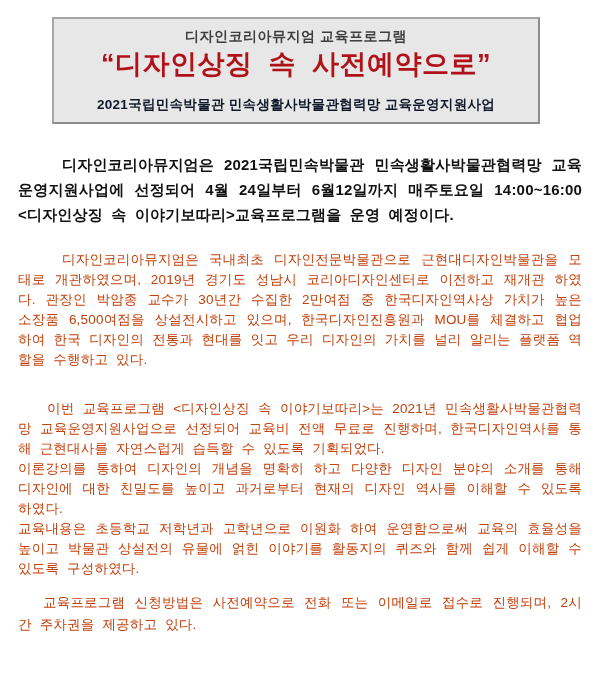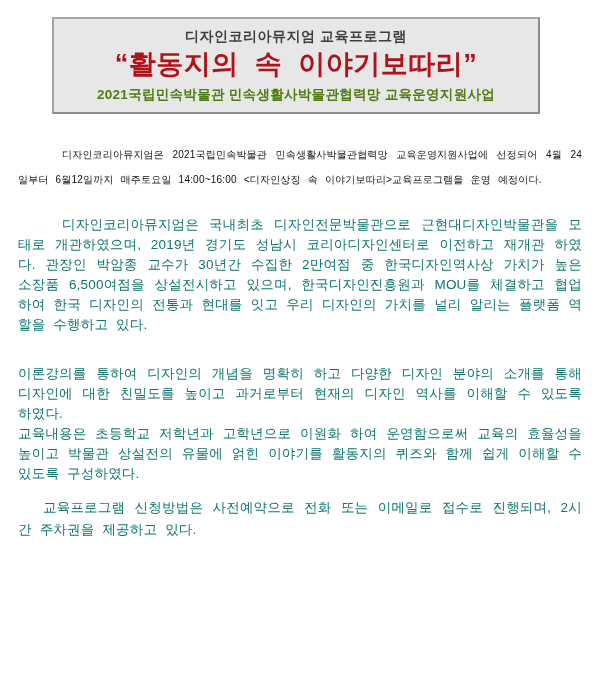--- a/index.html
+++ b/index.html
@@ -42,69 +42,70 @@
     font-weight: bold;
     color: #b1121a;
     line-height: 33px;
     letter-spacing: 0.5px;
     margin-top: 2px;
     white-space: pre-wrap;
   }
   .subtitle {
     font-size: 13.5px;
     font-weight: bold;
-    color: #4d7c0f;
+    color: #0f172a;
     line-height: 18px;
     letter-spacing: 0.3px;
-    margin-top: 5px;
+    margin-top: 15px;
   }
   
   .article p {
     margin: 0;
     text-align: justify;
     word-break: break-all;
     word-spacing: 4px;
     letter-spacing: 0.2px;
   }
   .lead {
     margin-top: 28px !important;
-    font-size: 10px;
-    font-weight: normal;
+    font-size: 15px;
+    font-weight: bold;
     color: #111111;
     line-height: 25px;
     text-indent: 44px;
   }
   .bodytext {
     font-size: 13.5px;
-    color: #0f766e;
+    color: #c2410c;
     line-height: 20px;
   }
   .museum   { margin-top: 23px !important; text-indent: 44px; }
   .block    { margin-top: 29px; }
   .overview { text-indent: 29px; }
   .apply    { margin-top: 13px !important; text-indent: 25px; line-height: 22px !important; }
 </style>
 </head>
 <body>
 
 <div class="page">
 
   <div class="banner">
     <div class="program-label">디자인코리아뮤지엄 교육프로그램</div>
-    <div class="main-title">“활동지의  속  이야기보따리”</div>
+    <div class="main-title">“디자인상징  속  사전예약으로”</div>
     <div class="subtitle">2021국립민속박물관 민속생활사박물관협력망 교육운영지원사업</div>
   </div>
 
   <div class="article">
 
     <p class="lead">디자인코리아뮤지엄은 2021국립민속박물관 민속생활사박물관협력망 교육운영지원사업에 선정되어 4월 24일부터 6월12일까지  매주토요일 14:00~16:00 &lt;디자인상징 속 이야기보따리&gt;교육프로그램을 운영 예정이다.</p>
 
     <p class="bodytext museum">디자인코리아뮤지엄은 국내최초 디자인전문박물관으로 근현대디자인박물관을 모태로 개관하였으며, 2019년 경기도 성남시 코리아디자인센터로 이전하고 재개관 하였다. 관장인 박암종 교수가 30년간 수집한 2만여점 중 한국디자인역사상 가치가 높은 소장품 6,500여점을 상설전시하고 있으며, 한국디자인진흥원과 MOU를 체결하고 협업하여 한국 디자인의 전통과 현대를 잇고 우리 디자인의 가치를 널리 알리는 플랫폼 역할을 수행하고 있다.</p>
 
     <div class="block">
+      <p class="bodytext overview">이번 교육프로그램 &lt;디자인상징 속 이야기보따리&gt;는 2021년 민속생활사박물관협력망 교육운영지원사업으로 선정되어 교육비 전액 무료로 진행하며, 한국디자인역사를 통해 근현대사를 자연스럽게 습득할 수 있도록 기획되었다.</p>
       <p class="bodytext">이론강의를 통하여 디자인의 개념을 명확히 하고 다양한 디자인 분야의 소개를 통해 디자인에 대한 친밀도를 높이고 과거로부터 현재의 디자인 역사를 이해할 수 있도록 하였다.</p>
       <p class="bodytext">교육내용은 초등학교 저학년과 고학년으로 이원화 하여 운영함으로써 교육의 효율성을 높이고 박물관 상설전의 유물에 얽힌 이야기를 활동지의 퀴즈와 함께 쉽게 이해할 수 있도록 구성하였다.</p>
     </div>
 
     <p class="bodytext apply">교육프로그램 신청방법은 사전예약으로 전화 또는 이메일로 접수로 진행되며, 2시간 주차권을 제공하고 있다.</p>
 
   </div>
 
 </div>
 

